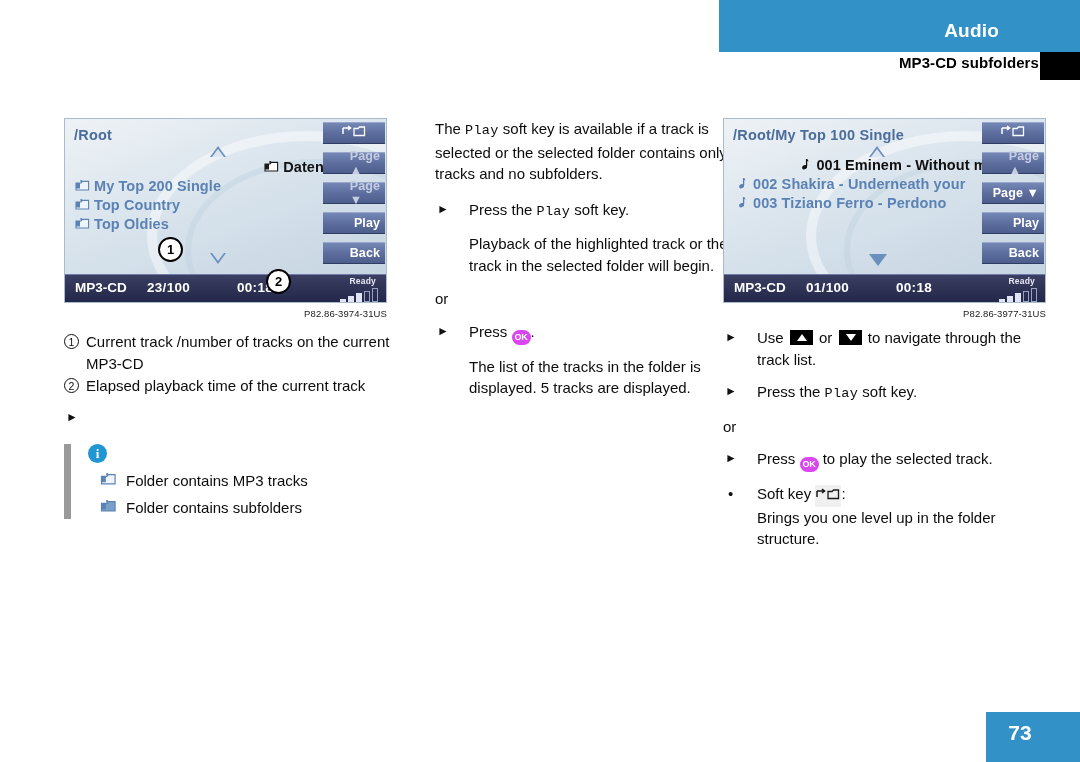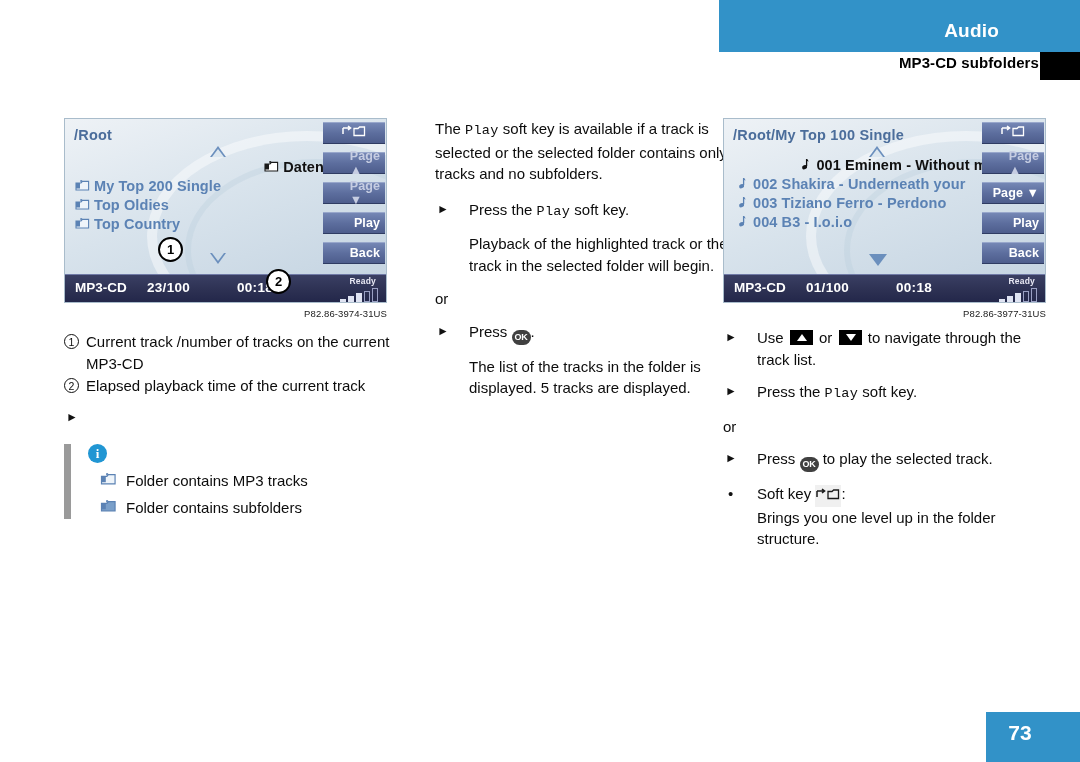--- a/index.html
+++ b/index.html
@@ -331,21 +331,21 @@
     left: 7px;
     width: 0; height: 0;
   }
   .kbtn.up::after { top: 4px; border-left: 5px solid transparent; border-right: 5px solid transparent; border-bottom: 7px solid #fff; }
   .kbtn.dn::after { top: 4px; border-left: 5px solid transparent; border-right: 5px solid transparent; border-top: 7px solid #fff; }
 
   .okbtn {
     display: inline-block;
     width: 19px; height: 15px;
     border-radius: 9px;
-    background: #404040;
+    background: #d946ef;
     color: #fff;
     font-size: 9px;
     font-weight: bold;
     line-height: 15px;
     text-align: center;
     vertical-align: -3px;
     letter-spacing: -0.3px;
   }
 
   
@@ -427,31 +427,31 @@
           <span>My Top 200 Single</span>
         </div>
         <div class="list-row">
           <span class="row-ico">
             <svg width="15" height="13" viewBox="0 0 15 13">
               <path d="M1 4 L6 4 L7.4 2.4 L13.6 2.4 L13.6 11 L1 11 Z" fill="#eef4fa" stroke="#5b82b4" stroke-width="1.1"></path>
               <path d="M1 4 L1 9.5 L5 9.5 L5 4 Z" fill="#5b82b4"></path>
               <path d="M6.2 1 L6.2 3.4 M5.2 2 L7.2 2" stroke="#5b82b4" stroke-width="1"></path>
             </svg>
           </span>
-          <span>Top Oldies</span>
+          <span>Top Country</span>
         </div>
         <div class="list-row">
           <span class="row-ico">
             <svg width="15" height="13" viewBox="0 0 15 13">
               <path d="M1 4 L6 4 L7.4 2.4 L13.6 2.4 L13.6 11 L1 11 Z" fill="#eef4fa" stroke="#5b82b4" stroke-width="1.1"></path>
               <path d="M1 4 L1 9.5 L5 9.5 L5 4 Z" fill="#5b82b4"></path>
               <path d="M6.2 1 L6.2 3.4 M5.2 2 L7.2 2" stroke="#5b82b4" stroke-width="1"></path>
             </svg>
           </span>
-          <span>Top Country</span>
+          <span>Top Oldies</span>
         </div>
       </div>
 
       <div class="softkeys">
         <div class="softkey ico">
           <span>
             <svg width="26" height="13" viewBox="0 0 26 13">
               <path d="M2 9 L2 3 M2 3 L9 3 M7 1 L9.6 3 L7 5" fill="none" stroke="#ffffff" stroke-width="1.5"></path>
               <path d="M13 3.5 L17 3.5 L18.6 2 L23.5 2 L23.5 10.5 L13 10.5 Z" fill="none" stroke="#ffffff" stroke-width="1.3"></path>
             </svg>
@@ -582,30 +582,20 @@
         <div class="list-row">
           <span class="row-ico">
             <svg width="11" height="13" viewBox="0 0 11 13">
               <path d="M7.6 1 L7.6 8.2" stroke="#5b82b4" stroke-width="1.3" fill="none"></path>
               <path d="M7.6 1 C9 1.6 9.6 2.6 9.2 4 C8.6 3 8.2 3 7.6 2.8 Z" fill="#5b82b4"></path>
               <ellipse cx="5.6" cy="9.2" rx="2.6" ry="2" fill="#5b82b4" transform="rotate(-22 5.6 9.2)"></ellipse>
             </svg>
           </span>
           <span>003 Tiziano Ferro - Perdono</span>
         </div>
-        <div class="list-row">
-          <span class="row-ico">
-            <svg width="11" height="13" viewBox="0 0 11 13">
-              <path d="M7.6 1 L7.6 8.2" stroke="#5b82b4" stroke-width="1.3" fill="none"></path>
-              <path d="M7.6 1 C9 1.6 9.6 2.6 9.2 4 C8.6 3 8.2 3 7.6 2.8 Z" fill="#5b82b4"></path>
-              <ellipse cx="5.6" cy="9.2" rx="2.6" ry="2" fill="#5b82b4" transform="rotate(-22 5.6 9.2)"></ellipse>
-            </svg>
-          </span>
-          <span>004 B3 - I.o.i.o</span>
-        </div>
       </div>
 
       <div class="softkeys">
         <div class="softkey ico">
           <span>
             <svg width="26" height="13" viewBox="0 0 26 13">
               <path d="M2 9 L2 3 M2 3 L9 3 M7 1 L9.6 3 L7 5" fill="none" stroke="#ffffff" stroke-width="1.5"></path>
               <path d="M13 3.5 L17 3.5 L18.6 2 L23.5 2 L23.5 10.5 L13 10.5 Z" fill="none" stroke="#ffffff" stroke-width="1.3"></path>
             </svg>
           </span>

